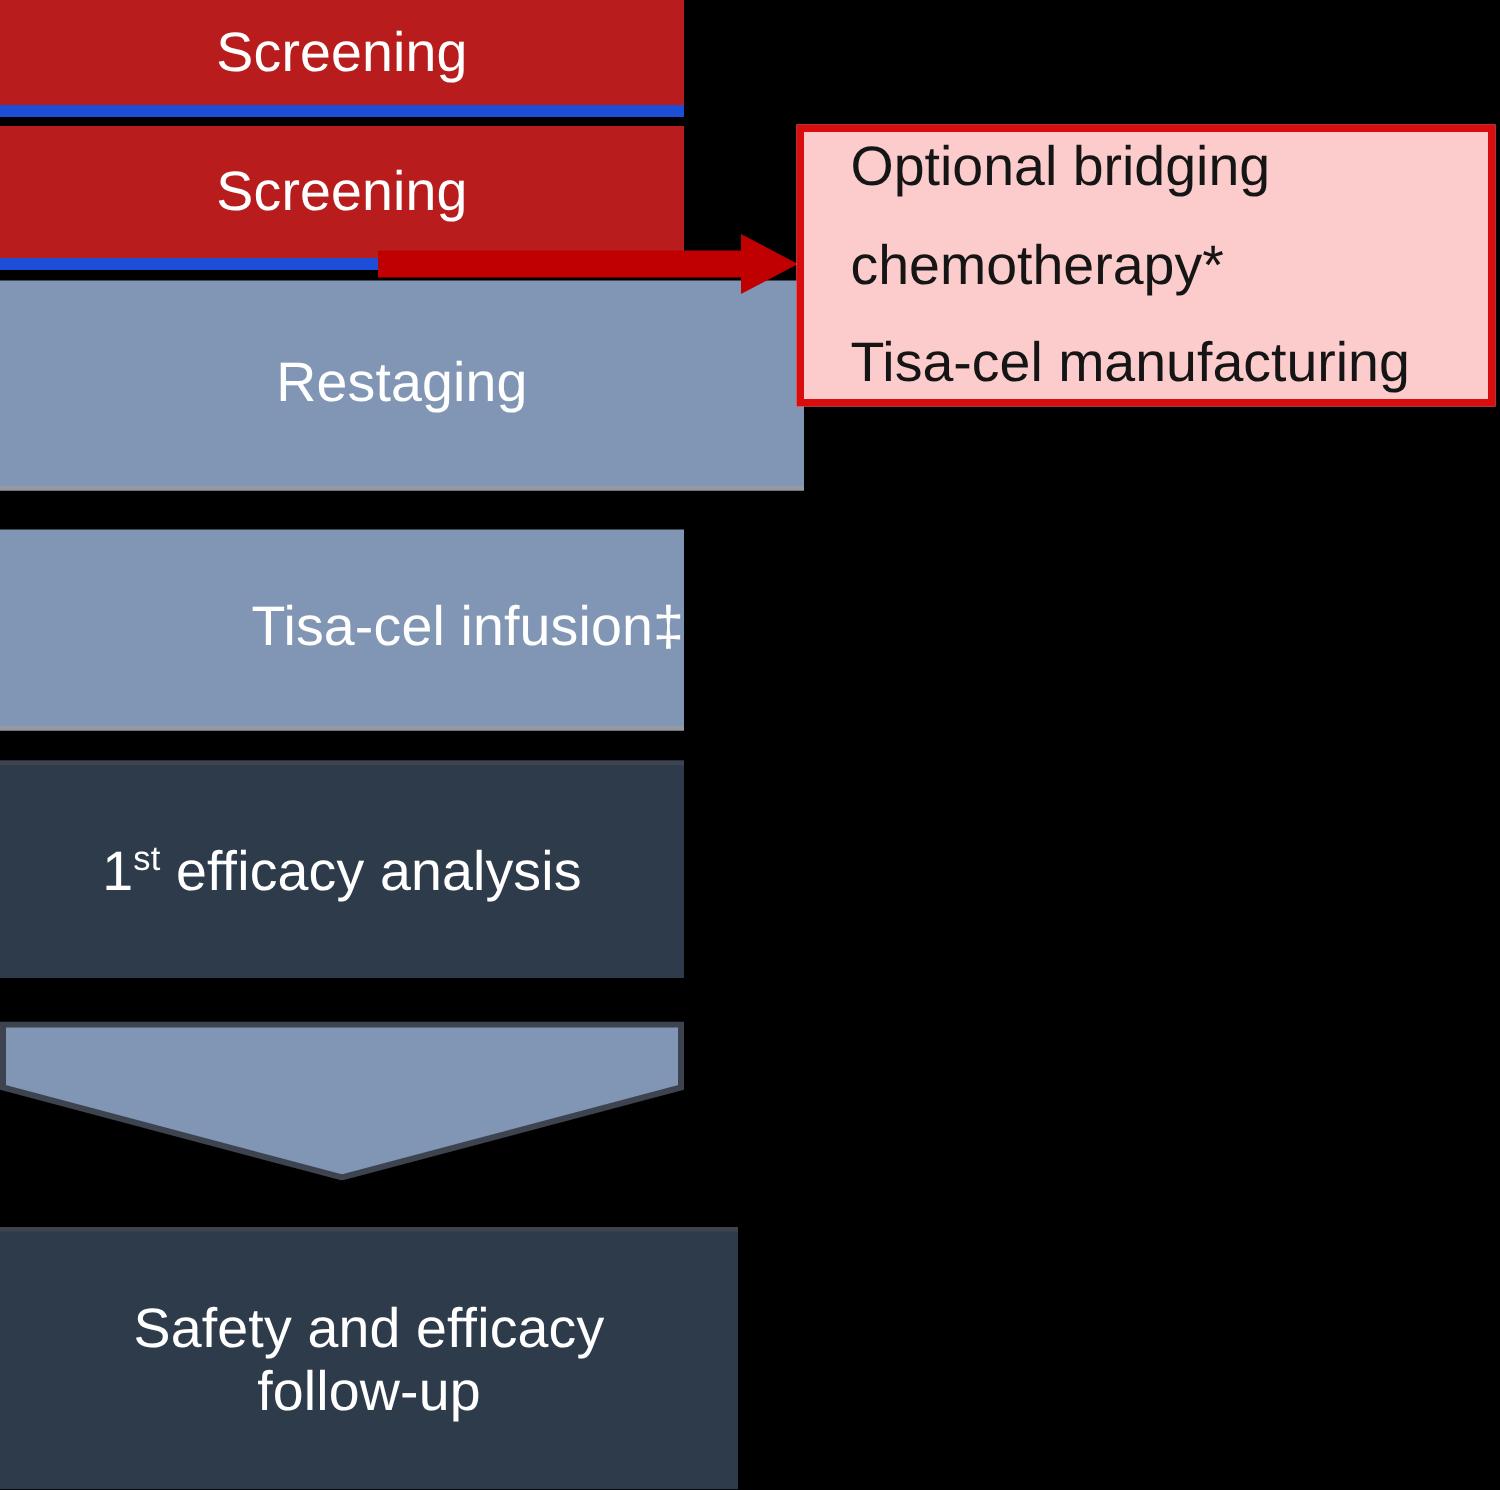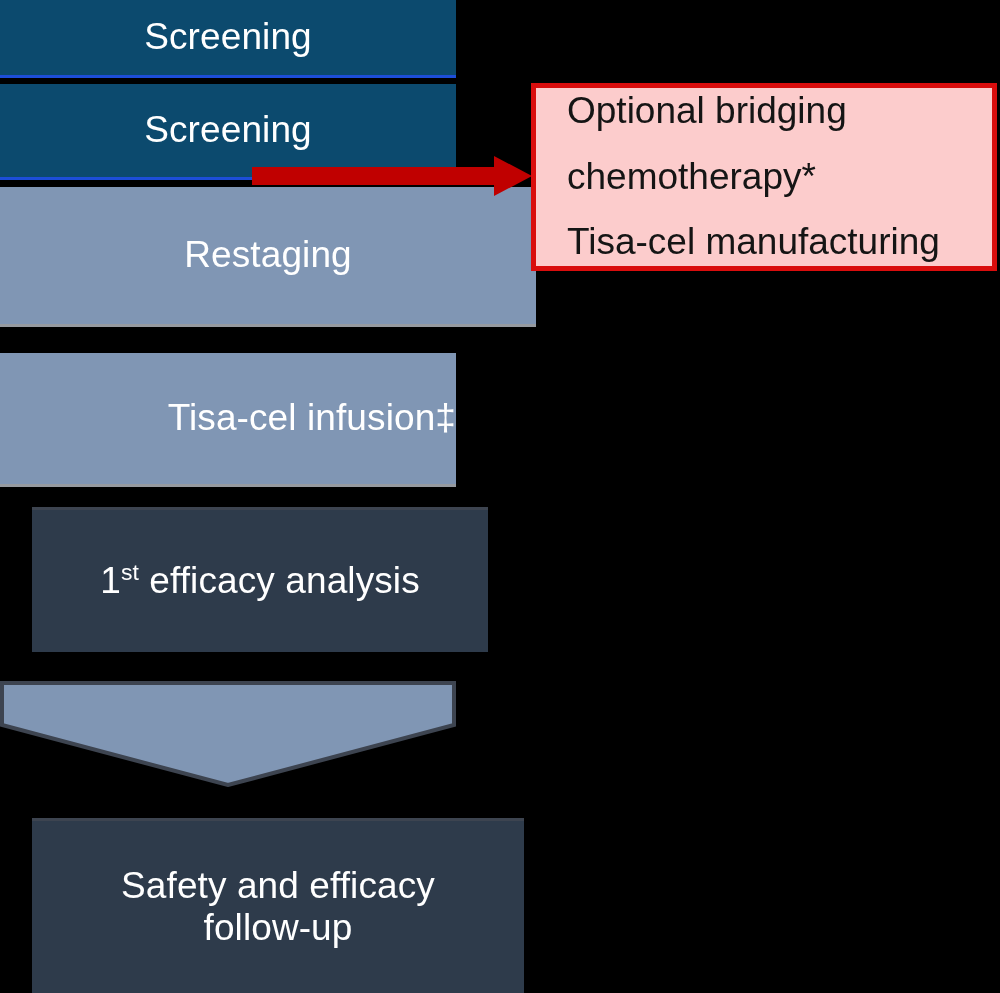--- a/index.html
+++ b/index.html
@@ -29,23 +29,23 @@
     color: #ffffff;
     line-height: 1.14;
     letter-spacing: 0.1px;
     white-space: pre-line;
   }
   .flow-box .line {
     display: block;
     white-space: nowrap;
   }
 
-  .tone-light  { background: #0c4a6e; border-bottom: 3px solid #1d4ed8; }
+  .tone-light  { background: #b91c1c; border-bottom: 8px solid #1d4ed8; }
   .tone-mid    { background: #8096b4; border-bottom: 3px solid #969aa0; }
-  .tone-dark   { background: #2e3b4b; border-top: 3px solid #3d4450; color:#ffffff;margin-left:32px; }
+  .tone-dark   { background: #2e3b4b; border-top: 3px solid #3d4450; color:#ffffff; }
 
   
   #box-screening       { left:0px; top:0px;   width:456px; height:78px;  font-size:37px; }
   #box-enrollment      { left:0px; top:84px;  width:456px; height:96px;  font-size:37px; }
   #box-restaging       { left:0px; top:187px; width:536px; height:140px; font-size:37px; }
   #box-infusion        { left:0px; top:353px; width:456px; height:134px; font-size:37px;align-items:flex-end; }
   #box-efficacy        { left:0px; top:507px; width:456px; height:145px; font-size:37px; }
   #box-followup        { left:0px; top:818px; width:492px; height:175px; font-size:37px; }
 
   

